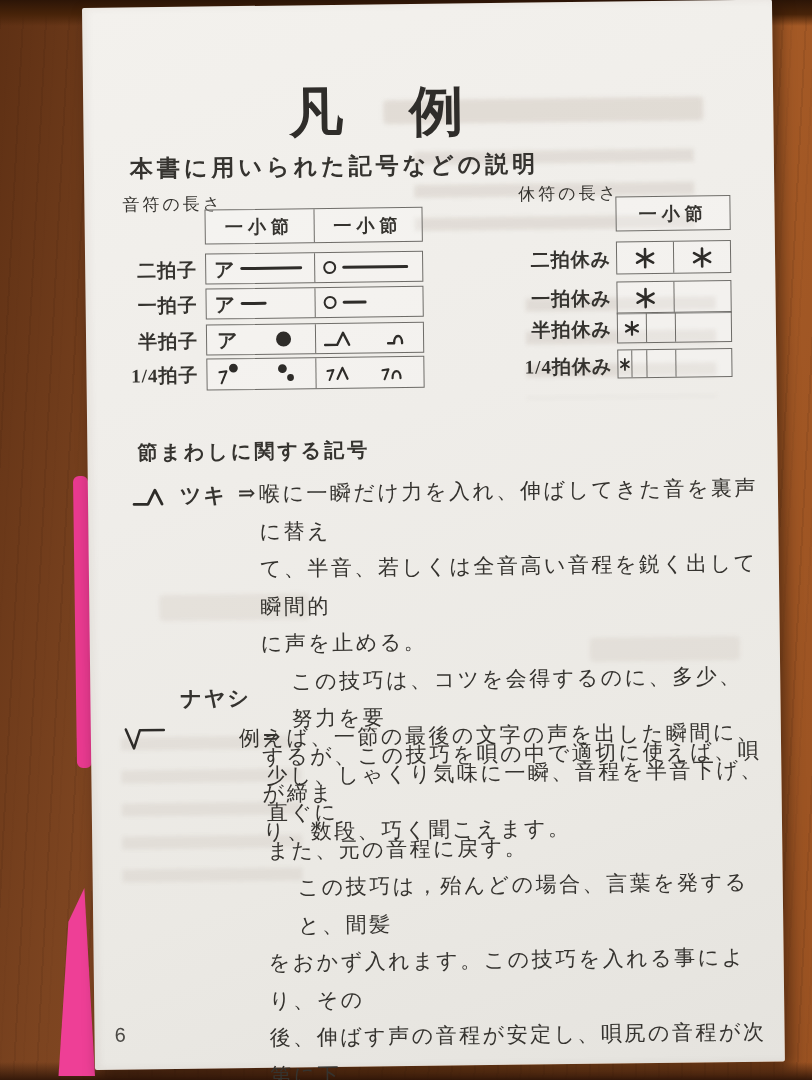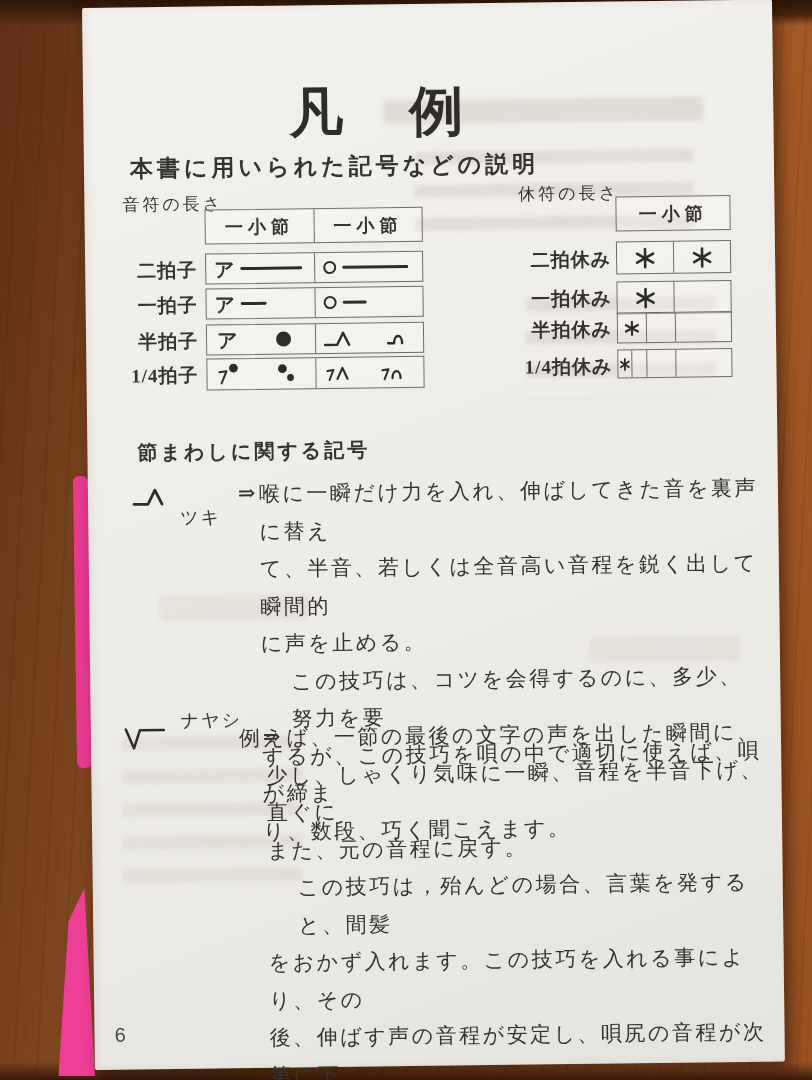--- a/index.html
+++ b/index.html
@@ -58,21 +58,21 @@
   .hdr{font-size:18px;letter-spacing:5px;font-weight:600;}
   .akana{font-size:20px;font-weight:700;line-height:1;}
   .dash{height:3px;background:#2e2c29;border-radius:2px;}
   .ring{width:13px;height:13px;border:2.6px solid #2e2c29;border-radius:50%;box-sizing:border-box;flex:none;}
   .dot{background:#2e2c29;border-radius:50%;flex:none;}
   svg.mark{display:block;}
   svg.mark *{stroke:#2e2c29;fill:none;stroke-linecap:round;stroke-linejoin:round;}
   svg.mark .fill{fill:#2e2c29;stroke:none;}
   
   .sec-heading{left:50px;top:432px;font-size:20px;letter-spacing:3px;font-weight:600;}
-  .term{font-size:18px;letter-spacing:2px;font-weight:400;margin-top:24px;}
+  .term{font-size:21px;letter-spacing:2px;font-weight:700;}
   .arrow{font-size:21px;font-weight:600;}
   .bodylines{position:absolute;font-size:21px;letter-spacing:2.5px;line-height:37.5px;width:500px;}
   .bodylines .indent{margin-left:30px;}
   .bodylines .hang{margin-left:-27px;}
   .pagenum{left:20px;top:1016px;font-size:20px;color:#4c4a46;font-family:"Liberation Sans","DejaVu Sans",sans-serif;}
 </style>
 </head>
 <body>
 
 <div class="desk"></div>

